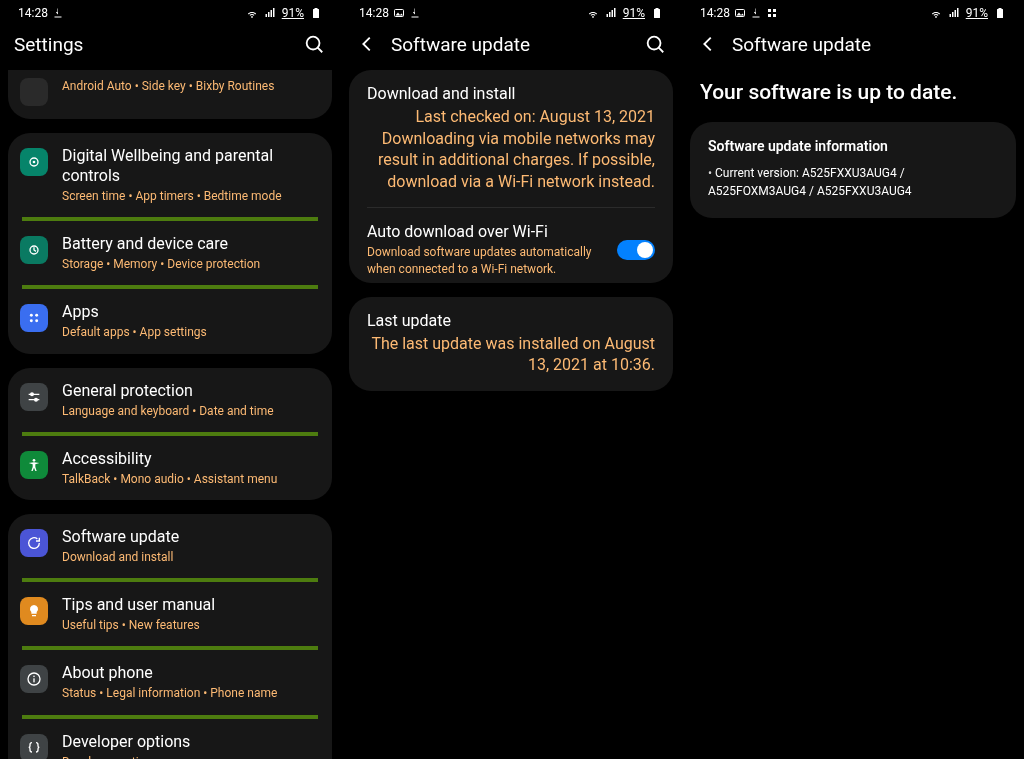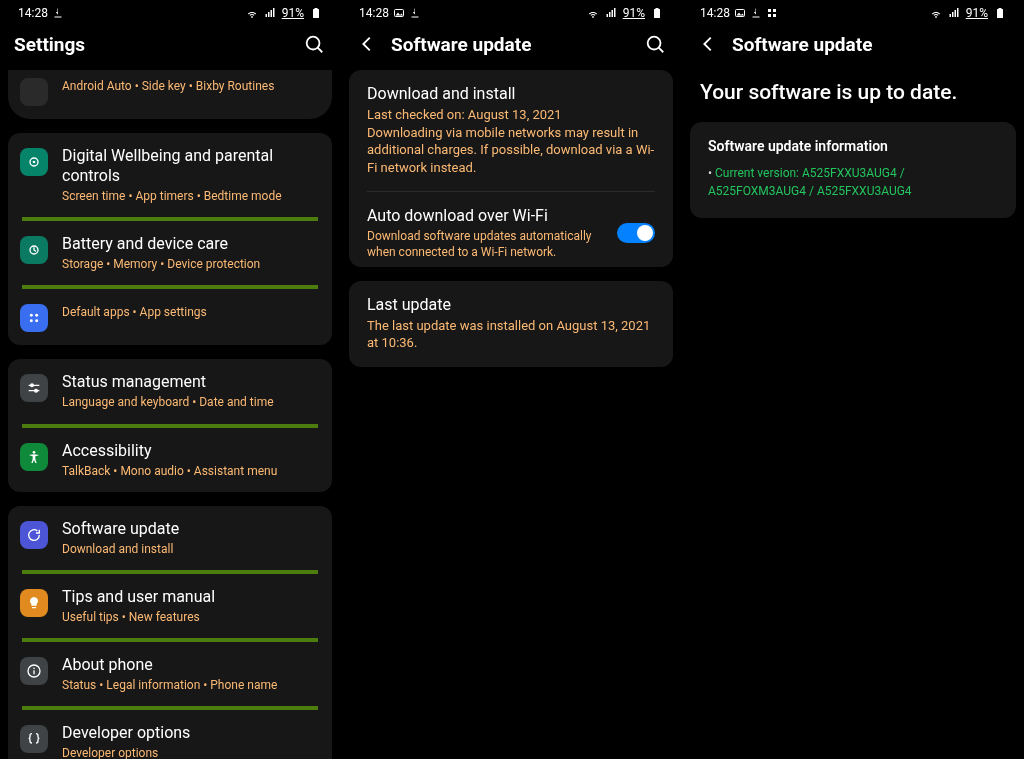--- a/index.html
+++ b/index.html
@@ -13,48 +13,48 @@
 
   
   .status { display: flex; align-items: flex-end; justify-content: space-between; padding: 5px 18px 2px; font-size: 12px; height: 22px; }
   .status-left { display: flex; align-items: center; gap: 4px; }
   .status-right { display: flex; align-items: center; gap: 6px; text-decoration: underline; }
   .s-icon { width: 12px; height: 12px; display: inline-flex; align-items: center; justify-content: center; }
   .s-icon svg { width: 100%; height: 100%; }
 
   
   .header { display: flex; align-items: center; padding: 10px 14px 14px; gap: 12px; }
-  .header-title { font-size: 19px; font-weight: 700; flex: 1; }
+  .header-title { font-size: 19px; font-weight: 400; flex: 1; }
   .hbtn { width: 24px; height: 24px; display: flex; align-items: center; justify-content: center; cursor: pointer; }
   .hbtn svg { width: 22px; height: 22px; }
 
   
-  .card { background: #171717; border-radius: 12px; margin: 0 8px 14px; overflow: hidden; }
+  .card { background: #171717; border-radius: 22px; margin: 0 8px 14px; overflow: hidden; }
   .item { display: flex; align-items: flex-start; padding: 13px 14px 13px 12px; gap: 14px; cursor: pointer; }
   .item + .item { border-top: 4px solid #4d7c0f; margin: 0 14px; padding-left: 0; padding-right: 0; }
   .item + .item .iconcol { margin-left: -2px; }
   .iconcol { width: 28px; height: 28px; border-radius: 8px; display: flex; align-items: center; justify-content: center; flex-shrink: 0; margin-top: 2px; }
   .iconcol svg { width: 16px; height: 16px; }
   .textcol { flex: 1; min-width: 0; }
   .title { font-size: 16px; color: #fff; line-height: 1.25; }
   .sub { font-size: 12px; color: #fdba74; margin-top: 2px; line-height: 1.35; }
   .item-pad { padding: 14px 18px 15px; display: block; }
   .item-pad .title { font-size: 16px; }
-  .item-pad .sub { font-size: 13px; }
+  .item-pad .sub { font-size: 16px; text-align: right; }
 
   .toggle-row { display: flex; align-items: center; gap: 12px; padding: 14px 18px 6px; }
   .toggle-row .textcol { flex: 1; }
   .switch { width: 38px; height: 20px; background: #0381fe; border-radius: 20px; position: relative; flex-shrink: 0; cursor: pointer; }
   .switch::after { content: ""; width: 16px; height: 16px; border-radius: 50%; background: #fff; position: absolute; right: 2px; top: 2px; }
 
   .divider-inset { border-top: 1px solid #2b2b2b; margin: 0 18px; }
 
   .h2 { font-size: 21px; font-weight: 500; padding: 10px 18px 18px; }
   .info-title { font-size: 14px; font-weight: 600; padding: 16px 18px 10px; }
-  .bullets { padding: 0 18px 18px; font-size: 12px; color: #22c55e; line-height: 1.5; }
+  .bullets { padding: 0 18px 18px; font-size: 12px; color: #ffffff; line-height: 1.5; }
   .bullets div::before { content: "• "; color: #d6d6d6; }
 
   
   .card.clipped { margin-top: 0; border-radius: 0 0 22px 22px; }
   .iconghost { width: 28px; height: 28px; border-radius: 8px; flex-shrink: 0; margin-top: 2px; background: #2a2a2a; }
 
   
   .bg-green  { background: #06846a; }
   .bg-teal   { background: #0a7a62; }
   .bg-blue   { background: #3a6ef0; }
@@ -146,36 +146,37 @@
     <div class="item">
       <div class="iconcol bg-blue">
           <svg viewBox="0 0 24 24" fill="#fff">
             <circle cx="8" cy="8" r="2.2"></circle>
             <circle cx="16" cy="8" r="2.2"></circle>
             <circle cx="8" cy="16" r="2.2"></circle>
             <circle cx="16" cy="16" r="2.2"></circle>
           </svg>
         </div>
       <div class="textcol">
+        <div class="title">Apps</div>
         <div class="sub">Default apps  •  App settings</div>
       </div>
     </div>
   </div>
 
   <div class="card">
     <div class="item">
       <div class="iconcol bg-grey">
           <svg viewBox="0 0 24 24" stroke="#fff" stroke-width="2" fill="none">
             <path d="M4 8h16M4 16h16"></path>
             <circle cx="9" cy="8" r="2" fill="#fff"></circle>
             <circle cx="15" cy="16" r="2" fill="#fff"></circle>
           </svg>
         </div>
       <div class="textcol">
-        <div class="title">Status management</div>
+        <div class="title">General protection</div>
         <div class="sub">Language and keyboard  •  Date and time</div>
       </div>
     </div>
     <div class="item">
       <div class="iconcol bg-green2">
           <svg viewBox="0 0 24 24" fill="#fff">
             <circle cx="12" cy="5" r="2"></circle>
             <path d="M4 9l8-1 8 1-6 2v4l2 6h-2l-2-5-2 5H8l2-6v-4z"></path>
           </svg>
         </div>

